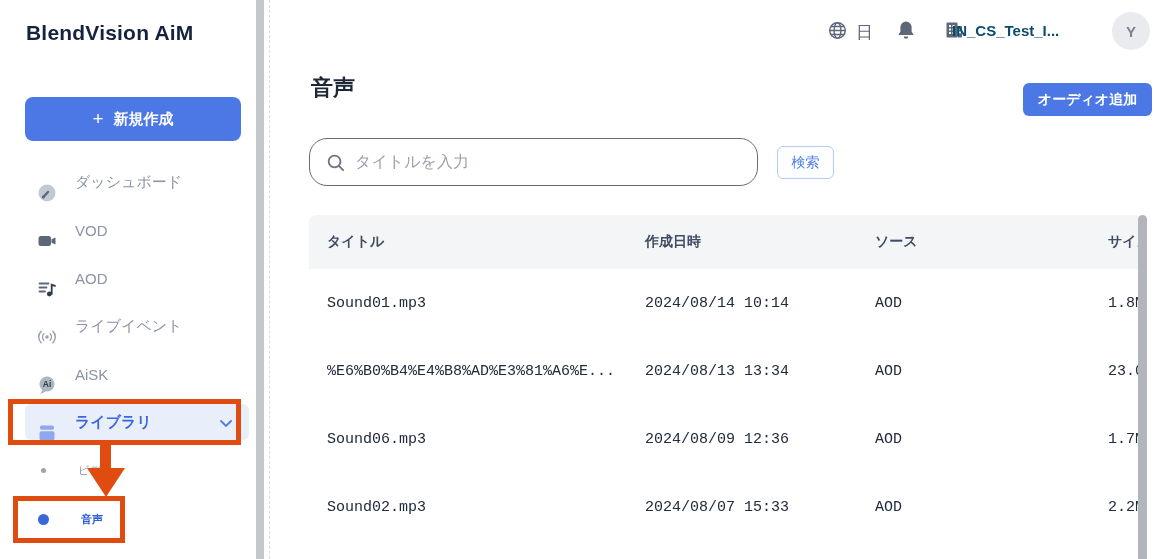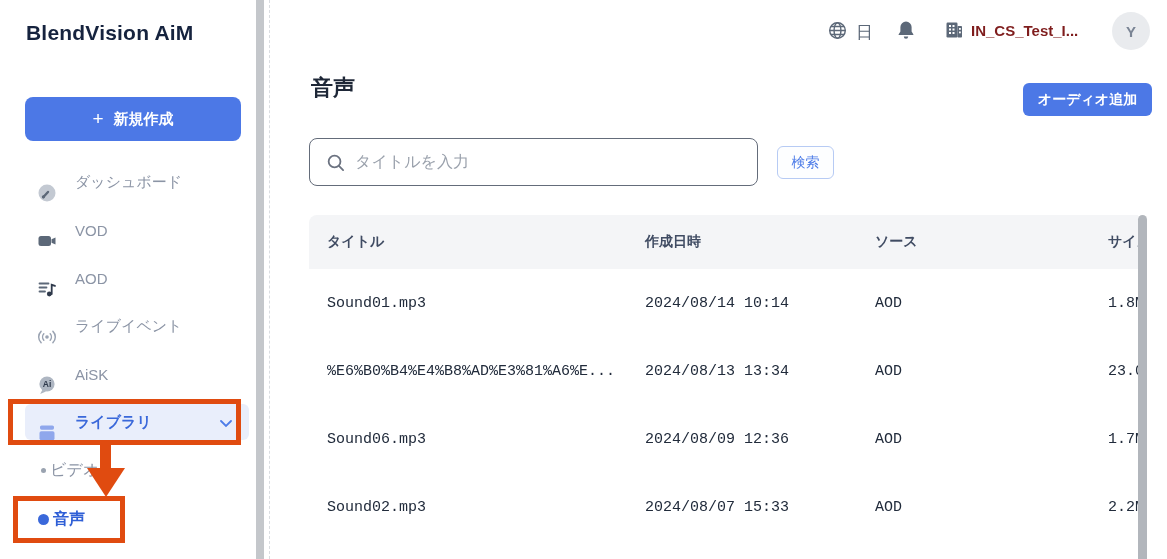--- a/index.html
+++ b/index.html
@@ -15,42 +15,42 @@
   #new-btn .plus { font-size:19px; font-weight:normal; }
   #nav { position:absolute; left:0; top:158px; width:252px; }
   .nav-item { height:48px; display:flex; align-items:center; padding-left:25px; gap:18px;
     color:#8B94A5; font-size:15px; cursor:pointer; position:relative; }
   .nav-item .ico { width:20px; height:20px; flex:0 0 20px; display:flex; align-items:center; justify-content:center;margin-top:22px; }
   .nav-item.selected { color:#3A68DA; font-weight:bold; }
   .nav-item.selected .pill { position:absolute; left:13px; right:15px; top:6px; bottom:6px;
     background:#E9EEFB; border-radius:6px; z-index:0; }
   .nav-item > * { position:relative; z-index:1; }
   .chevron { position:absolute; right:32px; top:50%; transform:translateY(-50%); }
-  .sub-item { height:49px; display:flex; align-items:center; padding-left:26px; gap:4px;
-    color:#8B94A5; font-size:16px; cursor:pointer; }
+  .sub-item { height:49px; display:flex; align-items:center; padding-left:26px; gap:32px;
+    color:#8B94A5; font-size:11px; cursor:pointer; }
   .sub-item .dot-sm { width:5px; height:5px; border-radius:50%; background:#9AA3B0; margin-left:3px; }
   .sub-item.active { color:#2F5FD6; font-weight:bold; }
   .sub-item.active .dot-lg { width:11px; height:11px; border-radius:50%; background:#3A68DA; }
   #side-scrollbar { position:absolute; left:256px; top:0; width:8px; height:559px; background:#C4C7CB; }
   #side-dashed { position:absolute; left:269px; top:0; height:559px; border-left:1px dashed #DADDE1; }
 
   
   .hicon { position:absolute; cursor:pointer; }
   #lang-label { position:absolute; left:856px; top:21px; font-size:17px; color:#5C6878; cursor:pointer; }
-  #org-name { position:absolute; left:952px; top:22px; font-size:15px; font-weight:bold; color:#7f1d1d; cursor:pointer;margin-left:19px; }
+  #org-name { position:absolute; left:952px; top:22px; font-size:15px; font-weight:bold; color:#0c4a6e; cursor:pointer; }
   #avatar { position:absolute; left:1112px; top:12px; width:38px; height:38px; border-radius:50%;
     background:#E9EBEE; color:#7A8494; font-size:15px; font-weight:bold;
     display:flex; align-items:center; justify-content:center; cursor:pointer; }
 
   
   #page-title { position:absolute; left:311px; top:73px; font-size:22px; font-weight:bold; color:#1E2737; }
   #add-btn { position:absolute; left:1023px; top:77px; width:129px; height:33px; background:#4C78E6;
     border:none; border-radius:6px; color:#fff; font-size:14px; font-weight:bold; cursor:pointer; font-family:inherit;margin-top:6px; }
   #search-box { position:absolute; left:309px; top:138px; width:449px; height:48px;
-    border:1.5px solid #646C7A; border-radius:8px; background:#fff; display:flex; align-items:center; padding-left:16px; gap:10px; }
+    border:1.5px solid #646C7A; border-radius:18px; background:#fff; display:flex; align-items:center; padding-left:16px; gap:10px; }
   #search-input { border:none; outline:none; flex:1; height:100%; font-size:16px; color:#2A3342;
     font-family:inherit; background:transparent; }
   #search-input::placeholder { color:#9AA1AC; }
   #search-btn { position:absolute; left:777px; top:146px; width:57px; height:33px; background:#FDFEFF;
     border:1px solid #B7CBF4; border-radius:6px; color:#4D7CE8; font-size:14px; cursor:pointer; font-family:inherit; }
 
   
   #table-wrap { position:absolute; left:309px; top:215px; width:829px; height:344px; overflow:hidden; }
   #table-inner { width:940px; }
   #thead { display:flex; height:54px; align-items:center; background:#F4F5F7; border-radius:8px 8px 0 0; }

